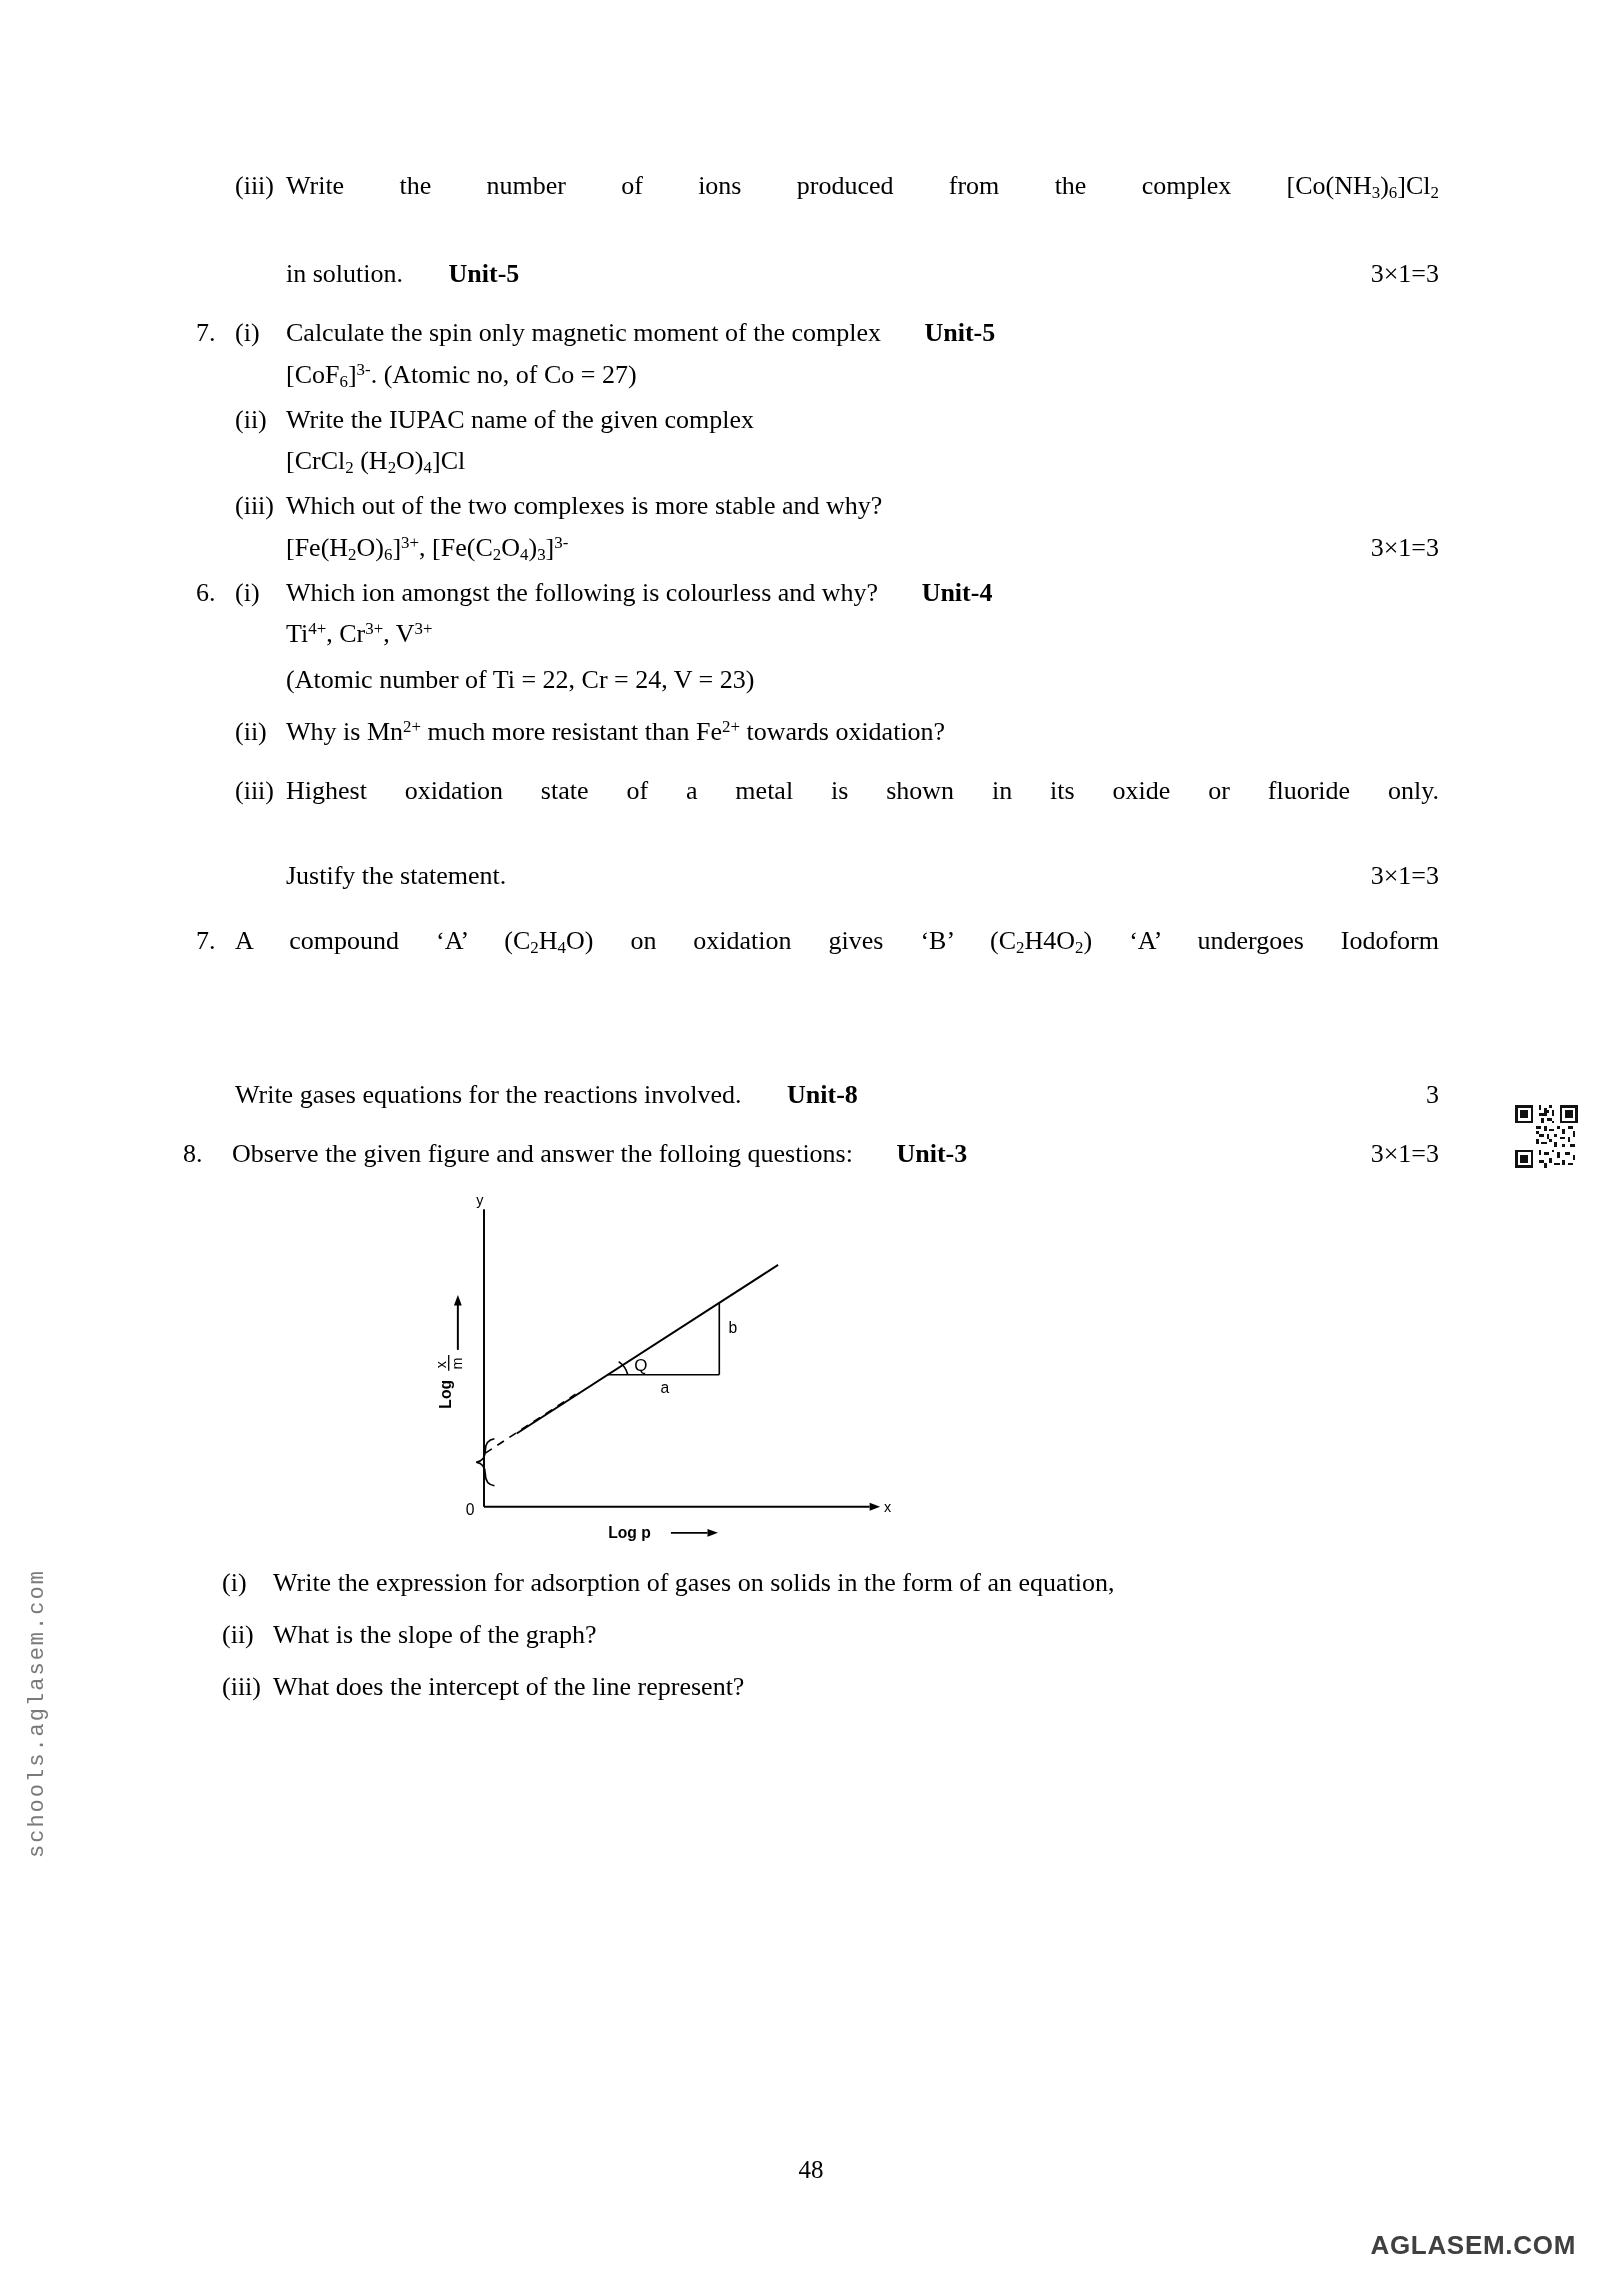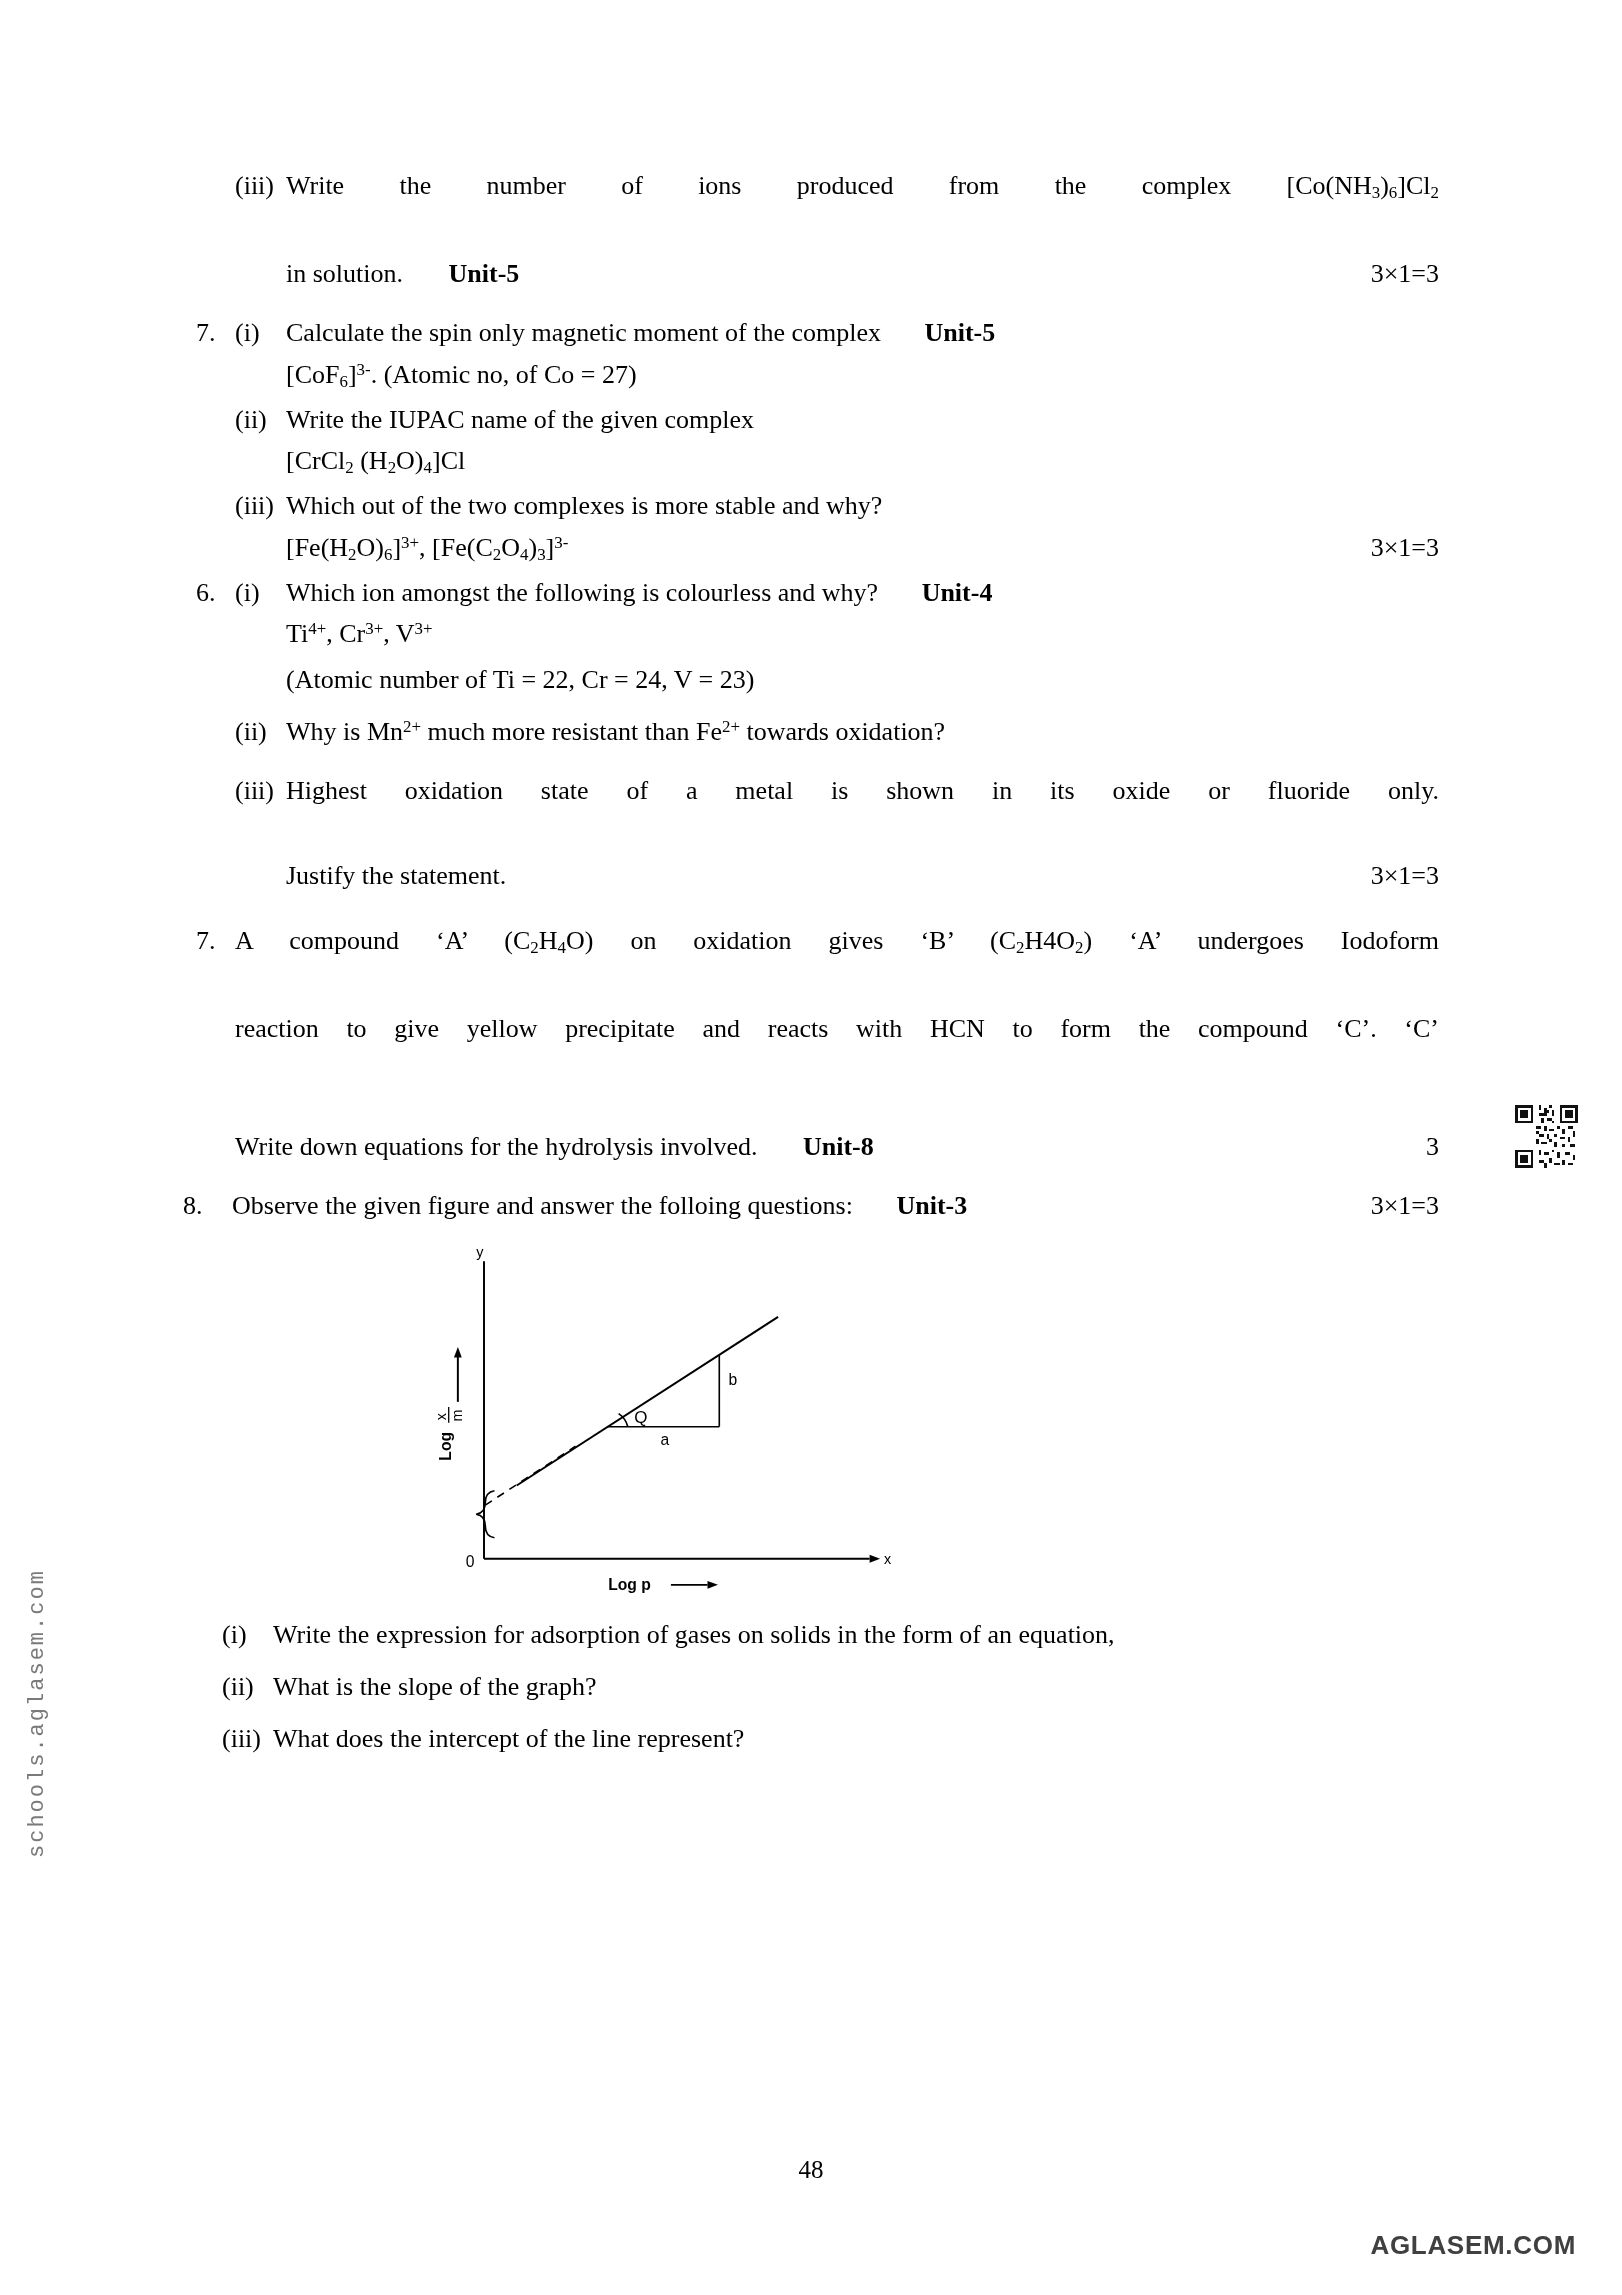--- a/index.html
+++ b/index.html
@@ -314,25 +314,24 @@
       </div>
     </div>
 
     <div class="sp-60"></div>
 
     <div class="q-row">
       <div class="num-col">7.</div>
       <div class="body-col">
         <div class="justify-spread">A compound ‘A’ (C<sub>2</sub>H<sub>4</sub>O) on oxidation gives ‘B’ (C<sub>2</sub>H4O<sub>2</sub>) ‘A’ undergoes Iodoform</div>
         <div class="sp-50"></div>
-        <div class="justify-spread">reaction to give yellow precipitate and reacts with HCN to form the compound ‘C’. ‘C’</div>
         <div class="sp-50"></div>
         <div class="sp-50"></div>
         <div class="line">
-          <span>Write down equations for the hydrolysis involved.</span>
+          <span>Write gases equations for the reactions involved.</span>
           <b style="margin-left:39px">Unit-8</b>
           <span class="marks">3</span>
         </div>
       </div>
     </div>
 
     <div class="sp-50"></div>
 
     <div class="line" style="margin-left:-13px; position:relative">
       <span>8.</span>

